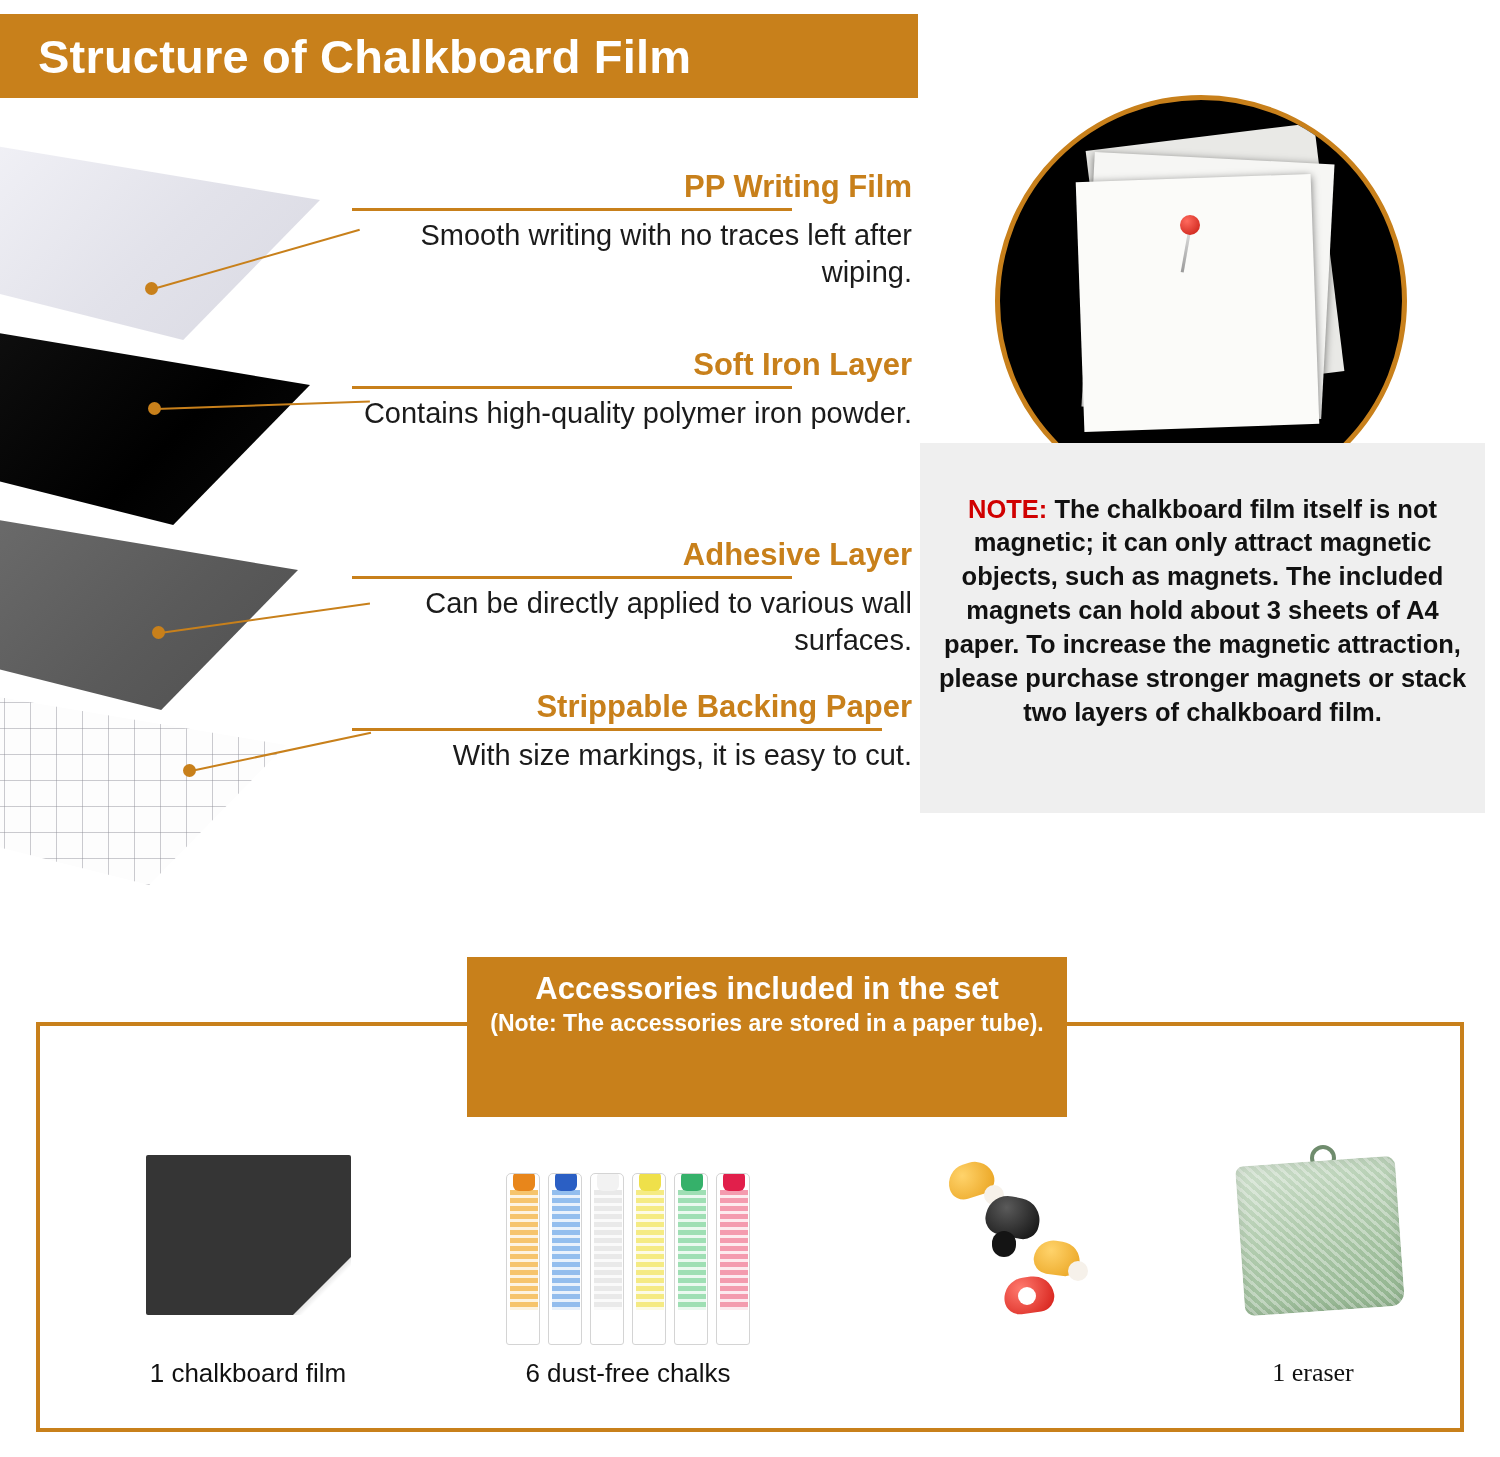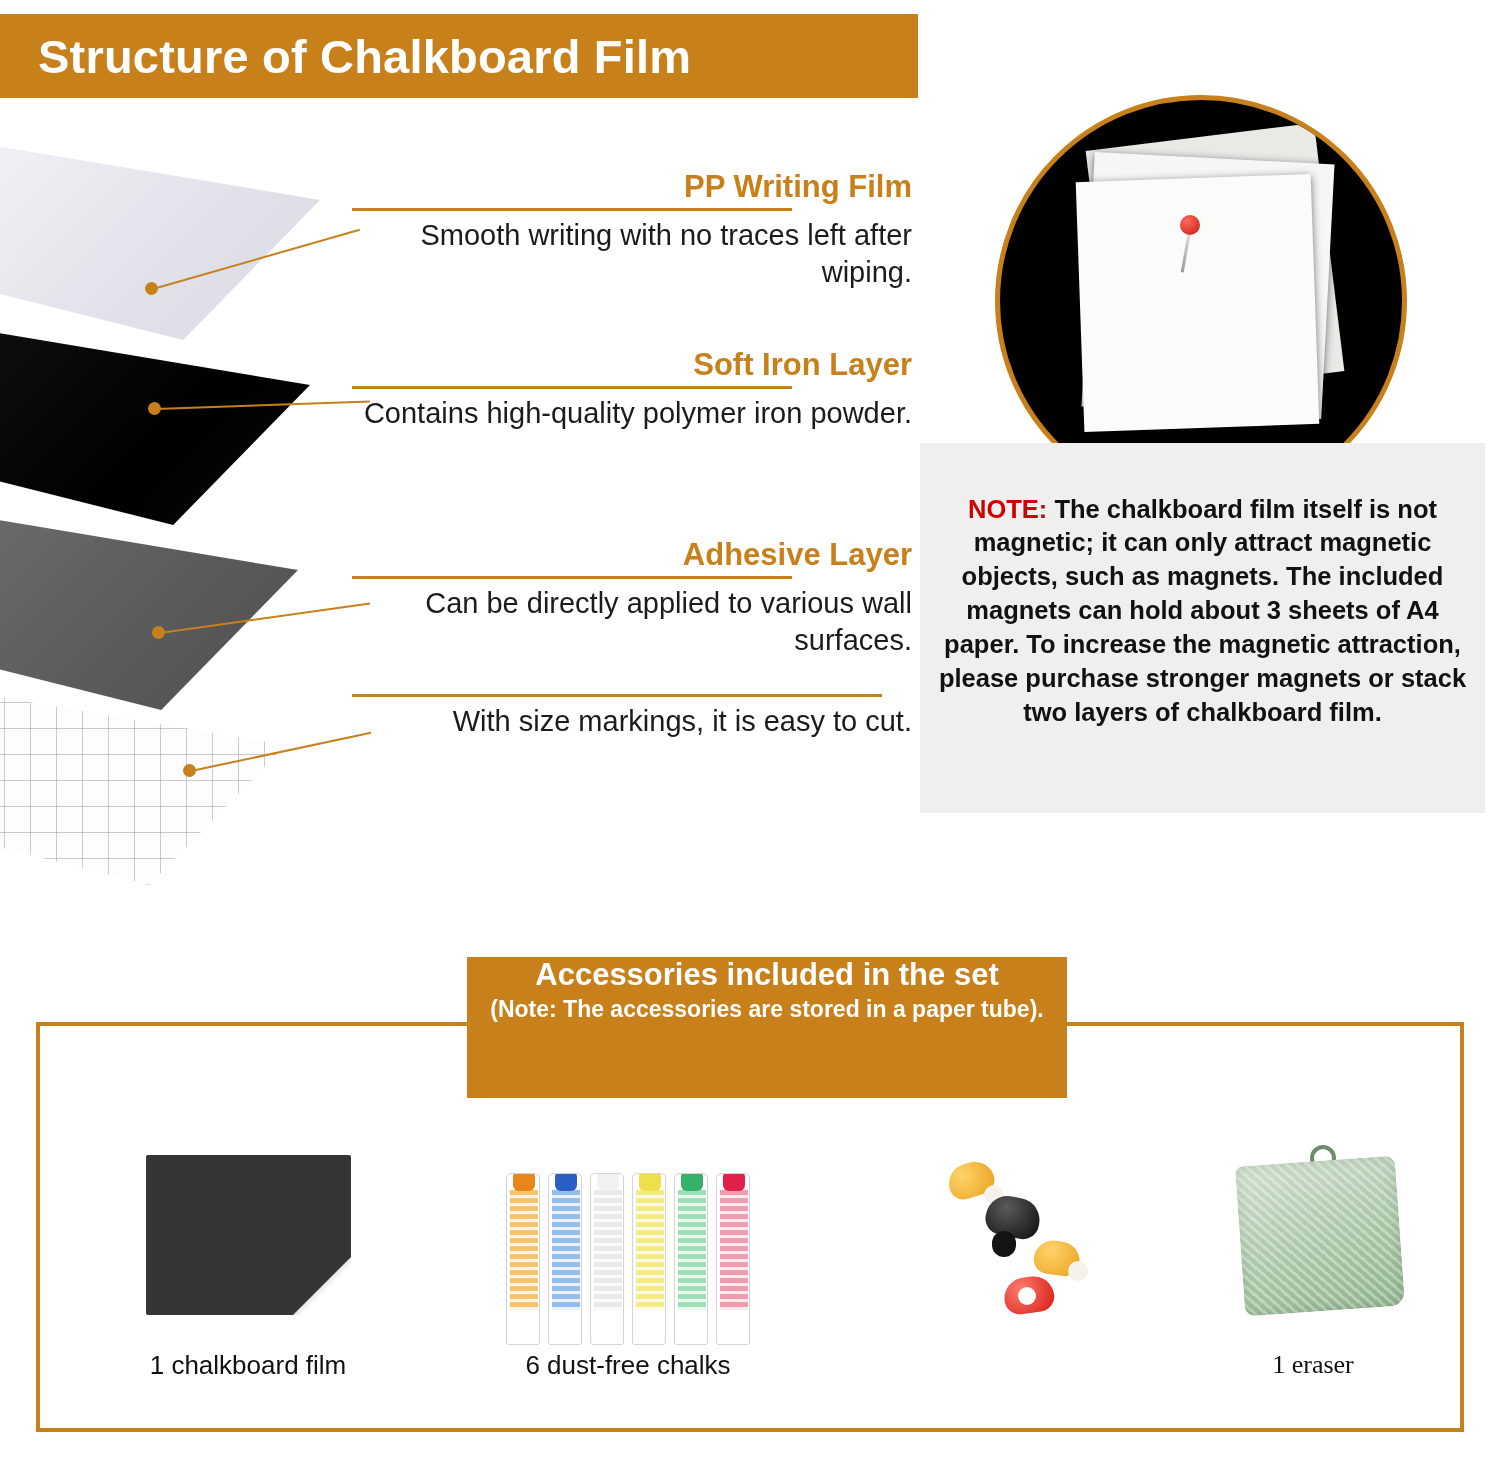--- a/index.html
+++ b/index.html
@@ -183,23 +183,24 @@
     font-weight: bold;
     color: #111111;
     line-height: 1.33;
   }
   #note-box .note-label { color: #d00000; font-weight: bold; }
 
   
   #accessories-banner {
     position: absolute;
     left: 467px; top: 957px;
-    width: 600px; height: 141px;
+    width: 600px; height: 160px;
     background: #c8801b;
     z-index: 3;
+    padding-top: 14px;
     text-align: center;
   }
   #accessories-banner .acc-title {
     color: #ffffff;
     font-size: 31px;
     font-weight: bold;
     line-height: 1.18;
   }
   #accessories-banner .acc-sub {
     color: #ffffff;
@@ -225,21 +226,21 @@
     font-size: 26px;
     color: #111111;
     line-height: 1.25;
     white-space: nowrap;
   }
   #acc-0 { left: 78px;  top: 1145px; width: 340px; }
   #acc-1 { left: 418px; top: 1145px; width: 420px; }
   #acc-2 { left: 858px; top: 1145px; width: 330px; }
   #acc-3 { left: 1188px; top: 1145px; width: 250px; font-family: Liberation Serif, serif; }
   .acc-art { height: 200px; position: relative; }
-  .acc-item .acc-caption-wrap { margin-top: 4px; }
+  .acc-item .acc-caption-wrap { margin-top: 12px; }
 
   
   #film-art {
     position: absolute;
     left: 68px; top: 10px;
     width: 205px; height: 160px;
     background: #353535;
     border-radius: 2px;
   }
   #film-art .curl {
@@ -357,20 +358,21 @@
   <div class="body">Contains high-quality polymer iron powder.</div>
 </div>
 
 <div class="callout" id="callout-2">
   <div class="head">Adhesive Layer</div>
   <div class="rule"></div>
   <div class="body">Can be directly applied to various wall surfaces.</div>
 </div>
 
 <div class="callout" id="callout-3">
+  <div class="head">Strippable Backing Paper</div>
   <div class="rule"></div>
   <div class="body">With size markings, it is easy to cut.</div>
 </div>
 
 <div id="photo-circle">
   <div class="paper-sheet" id="paper-a"></div>
   <div class="paper-sheet" id="paper-b"></div>
   <div class="paper-sheet" id="paper-c"></div>
   <div id="pin">
     <div class="pin-needle"></div>

